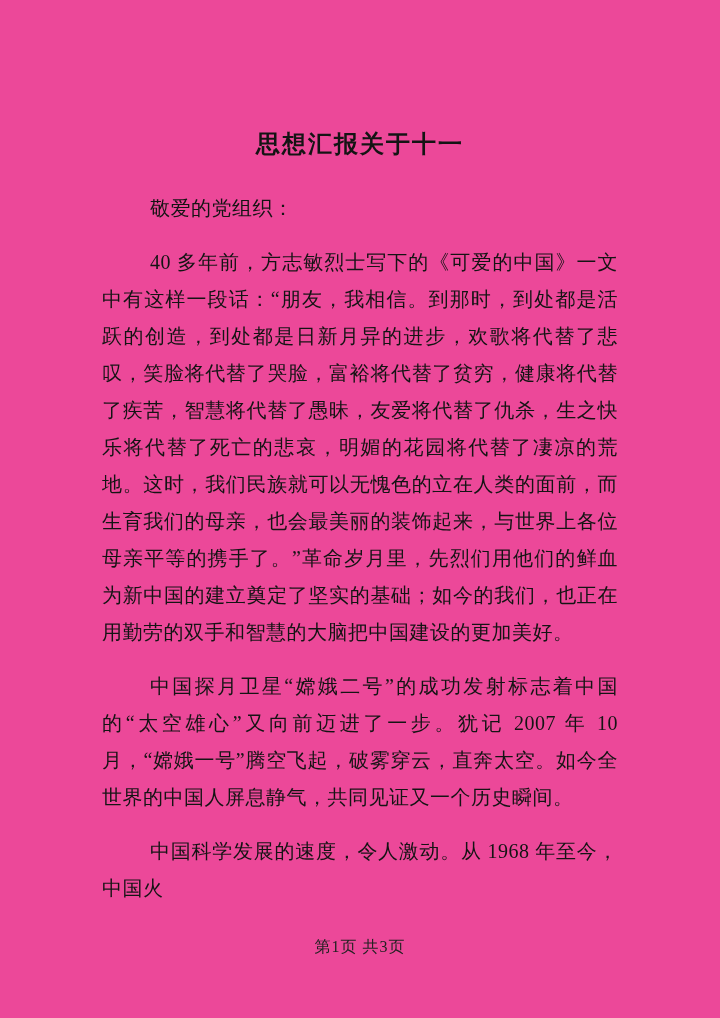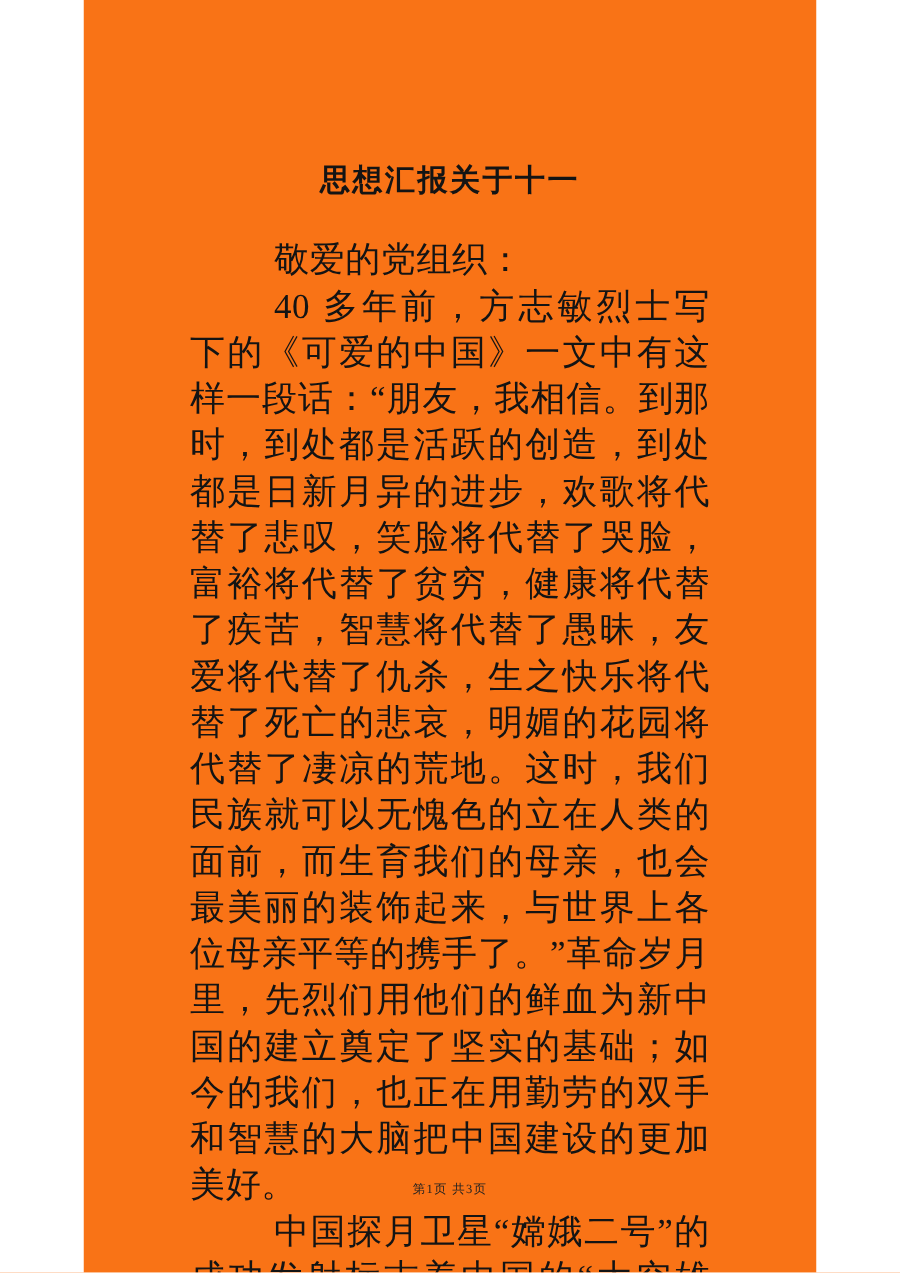--- a/index.html
+++ b/index.html
@@ -2,53 +2,53 @@
 <html><head>
 <meta charset="utf-8">
 <style>
   html, body {
     margin: 0;
     padding: 0;
     background: #ffffff;
   }
   .page {
     position: relative;
-    width: 586px;
+    width: 720px;
     height: 1018px;
     margin: 0 auto;
-    background: #f97316;
+    background: #ec4899;
     box-sizing: border-box;
     padding: 128px 85px 0 85px;
     font-family: "Liberation Serif", "DejaVu Serif", serif;
     color: #141414;
     overflow: hidden;
   }
   .doc-title {
     margin: 0 0 30px 0;
     text-align: center;
     font-size: 24px;
     font-weight: bold;
     letter-spacing: 2px;
   }
   .para {
-    margin: 0;
-    font-size: 28px;
+    margin: 17px;
+    font-size: 20px;
     line-height: 37px;
     text-align: justify;
     text-indent: 2.4em;
     letter-spacing: 0.5px;
     word-break: break-all;
   }
   .page-footer {
     position: absolute;
     left: 0;
     right: 0;
     bottom: 60px;
     text-align: center;
-    font-size: 10px;
+    font-size: 16px;
     color: #222222;
     letter-spacing: 1px;
   }
 </style>
 </head>
 <body>
 
 <div class="page">
   <h1 class="doc-title">思想汇报关于十一</h1>
 

